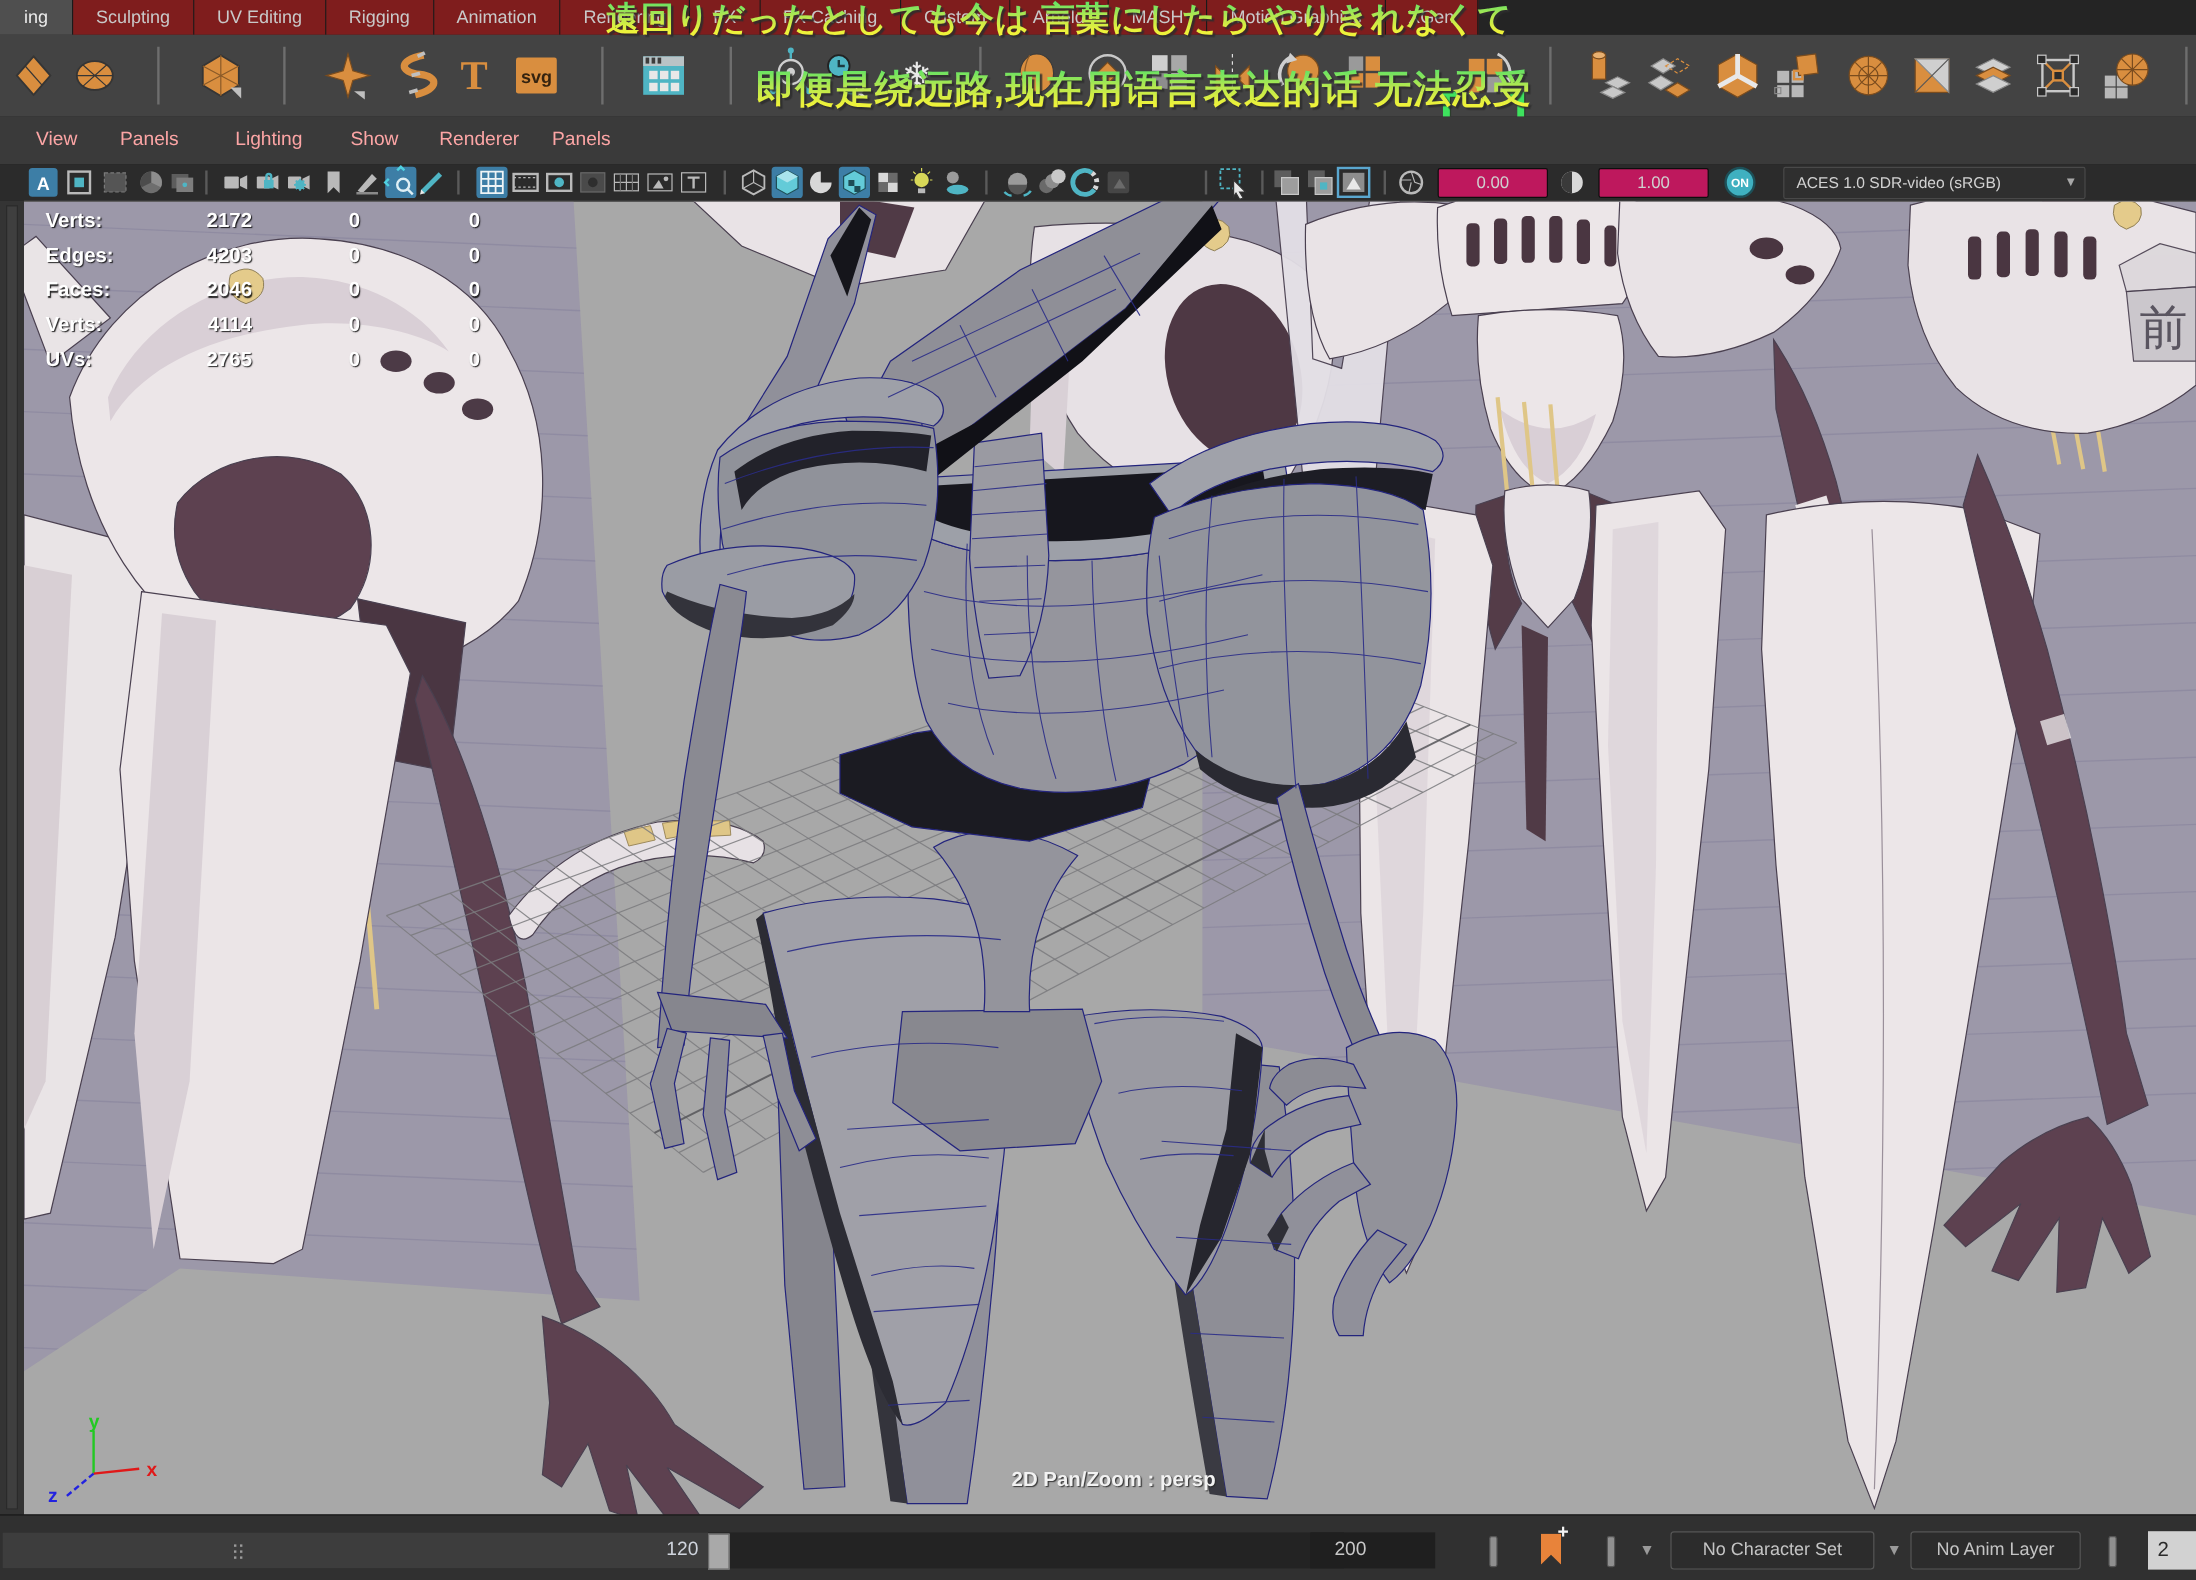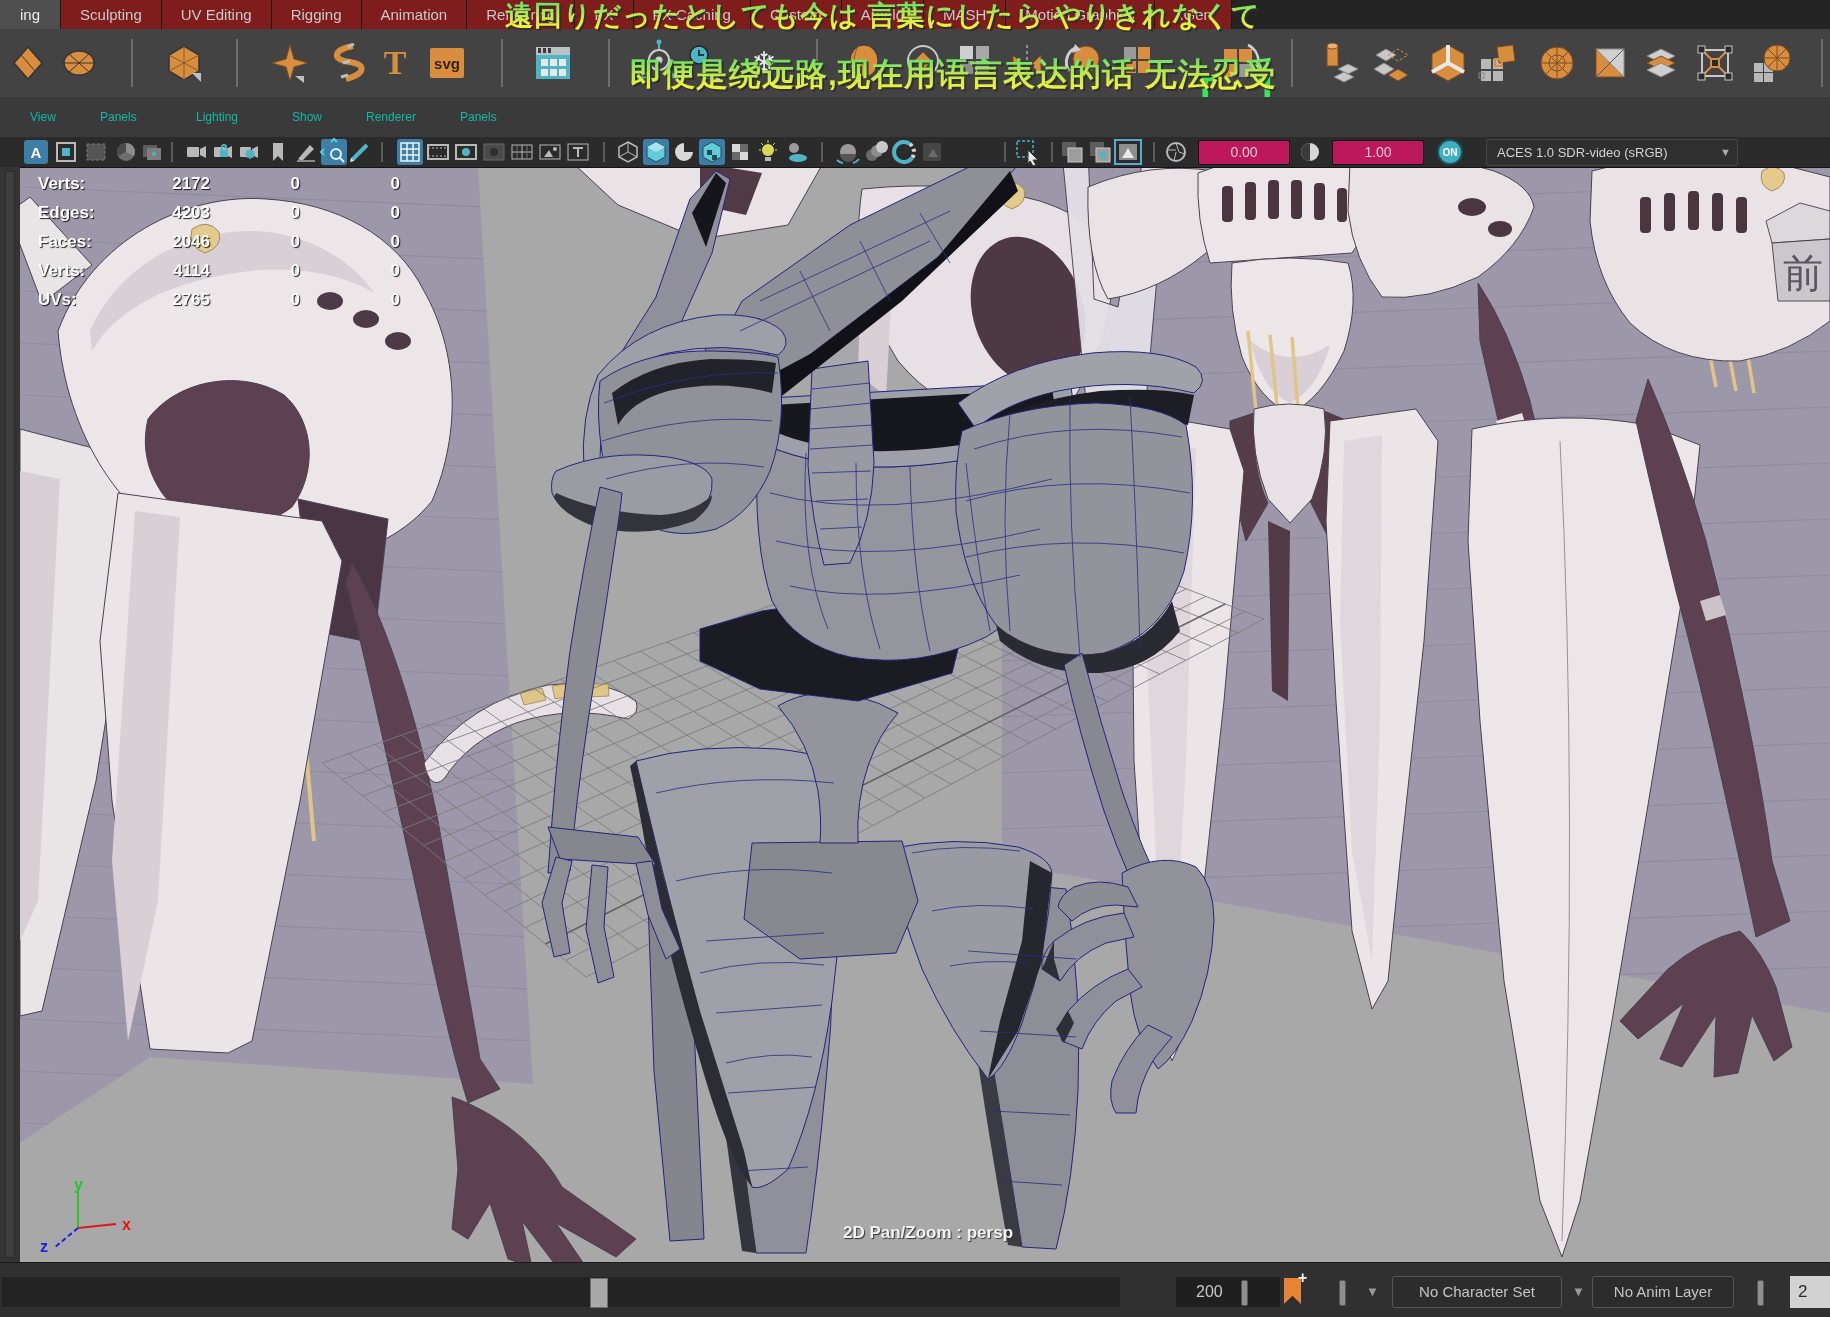--- a/index.html
+++ b/index.html
@@ -9,21 +9,21 @@
   
   #tabbar{left:0;top:0;width:1830px;height:29px;background:#242424;display:flex;align-items:stretch;}
   .tab{font-size:15px;color:#c9c9c9;background:#7f1d1d;border-right:1px solid #1a1a1a;
        padding:0 19px;line-height:29px;white-space:nowrap;}
   .tab.active{background:#4f4f4f;color:#ececec;}
   .tab.first{padding:0 20px;}
   
   #shelf{left:0;top:29px;width:1830px;height:68px;background:#434343;border-bottom:1px solid #2a2a2a;}
   
   #panelmenu{left:0;top:97px;width:1830px;height:40px;background:#3a3a3a;}
-  .pmenu{position:absolute;top:0;font-size:12px;color:#14b8a6;line-height:40px;}
+  .pmenu{position:absolute;top:0;font-size:16px;color:#fca5a5;line-height:40px;}
   
   #paneltb{left:0;top:137px;width:1830px;height:30px;background:#2b2b2b;border-bottom:1px solid #161616;}
   .tbfield{position:absolute;top:3px;height:23px;background:#be185d;border:1px solid #0e0e0e;border-radius:2px;
            color:#cfcfcf;font-size:14px;line-height:23px;text-align:center;}
   #acesbox{position:absolute;top:2px;left:1486px;width:250px;height:25px;background:#2f2f2f;
            border:1px solid #494949;border-radius:2px;color:#d2d2d2;font-size:13px;line-height:25px;}
   #acesbox .lbl{padding-left:10px;display:inline-block;}
   #acesbox .arr{position:absolute;right:6px;top:0;color:#a8a8a8;font-size:11px;}
   
   #leftstrip{left:0;top:167px;width:20px;height:1095px;background:#343434;border-right:1px solid #1e1e1e;}
@@ -758,23 +758,27 @@
     <text x="34" y="12" font-size="16" font-weight="bold" fill="#22c922">y</text>
     <text x="82" y="52" font-size="16" font-weight="bold" fill="#e01818">x</text>
     <text x="0" y="74" font-size="16" font-weight="bold" fill="#2222e0">z</text>
   </svg>
 
   <div id="panzoomlabel">2D Pan/Zoom : persp</div>
 </div>
 
 <div id="bottombar" class="abs">
   <div id="rangetrack">
+    <div id="rangefill">
+      <span id="rangegrip"></span>
+      <span class="num">120</span>
+    </div>
     <div id="rangehandle"></div>
   </div>
-  <div class="endfield" style="left:1176px;width:84px;padding-left:20px;">200</div>
+  <div class="endfield" style="left:1092px;width:84px;padding-left:20px;">200</div>
   <span class="vgrip" style="left:1241px;"></span>
   <div id="bookmark"></div>
   <span style="position:absolute;left:1298px;top:6px;color:#f5f5f5;font-size:16px;font-weight:bold;">+</span>
   <span class="vgrip" style="left:1339px;"></span>
   <span class="ddarrow" style="left:1366px;">▼</span>
   <div class="namefield" style="left:1392px;width:168px;">No Character Set</div>
   <span class="ddarrow" style="left:1572px;">▼</span>
   <div class="namefield" style="left:1592px;width:140px;">No Anim Layer</div>
   <span class="vgrip" style="left:1757px;"></span>
   <div id="clipfield">2</div>

